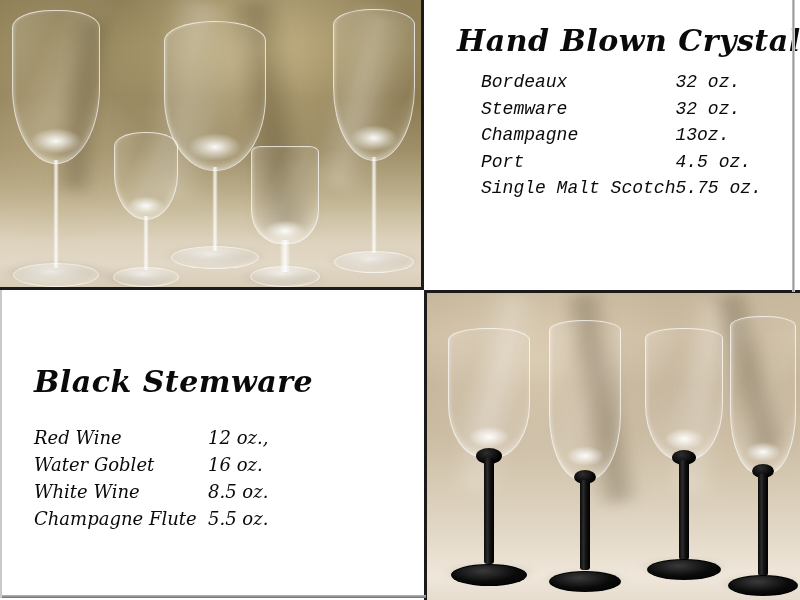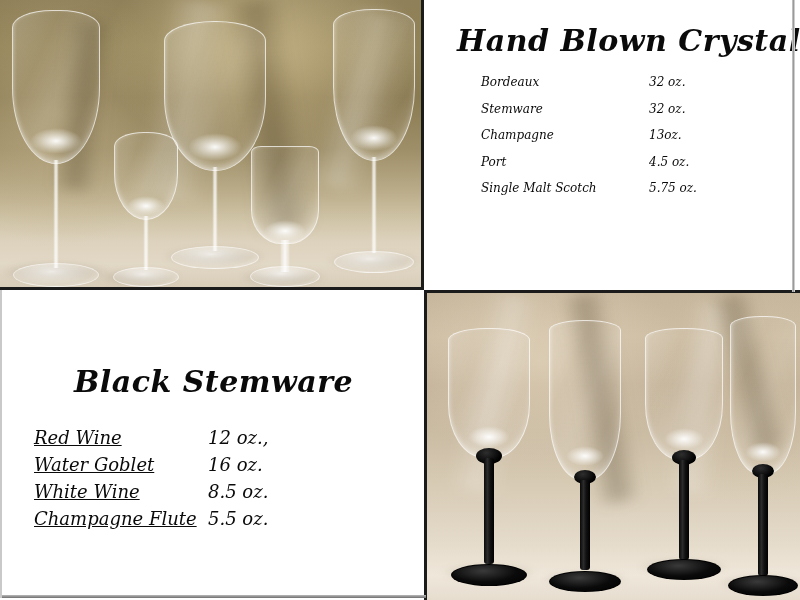--- a/index.html
+++ b/index.html
@@ -217,37 +217,38 @@
   .spec-size { }
 
   
   #panel-crystal .heading {
     left: 33px; top: 22px;
     font-size: 30px;
     line-height: 38px;
   }
   #panel-crystal .spec-table {
     left: 57px; top: 69px;
-    font-size: 12px;
+    font-size: 18px;
     line-height: 26.5px;
+    font-family: Liberation Mono, monospace;
   }
   #panel-crystal .spec-name { width: 168px; }
 
   
   #panel-stemware .heading {
     left: 34px; top: 363px;
     font-size: 30px;
     line-height: 38px;
   }
   #panel-stemware .spec-table {
     left: 34px; top: 424px;
     font-size: 18px;
     line-height: 27px;
   }
-  #panel-stemware .spec-name { width: 174px; text-decoration: underline; }
+  #panel-stemware .spec-name { width: 174px; }
 </style>
 </head>
 <body>
 
 <div id="page">
 
   <div class="quad photo-quad" id="photo-crystal">
     <div class="backdrop backdrop-crystal"></div>
 
     <div class="fold" style="left:150px; top:0; width:70px; height:200px; transform:rotate(10deg);"></div>
@@ -322,21 +323,21 @@
             <td class="spec-name">Single Malt Scotch</td>
             <td class="spec-size">5.75 oz.</td>
           </tr>
         </tbody>
       </table>
     </div>
   </div>
 
   <div class="quad" id="panel-stemware">
     <div class="panel-inner">
-      <div class="heading" style="top:73px;margin-left:40px;">Black Stemware</div>
+      <div class="heading" style="top:73px;">Black Stemware</div>
 
       <table class="spec-table" style="top:134px;">
         <tbody>
           <tr>
             <td class="spec-name">Red Wine</td>
             <td class="spec-size">12 oz.,</td>
           </tr>
           <tr>
             <td class="spec-name">Water Goblet</td>
             <td class="spec-size">16 oz.</td>

